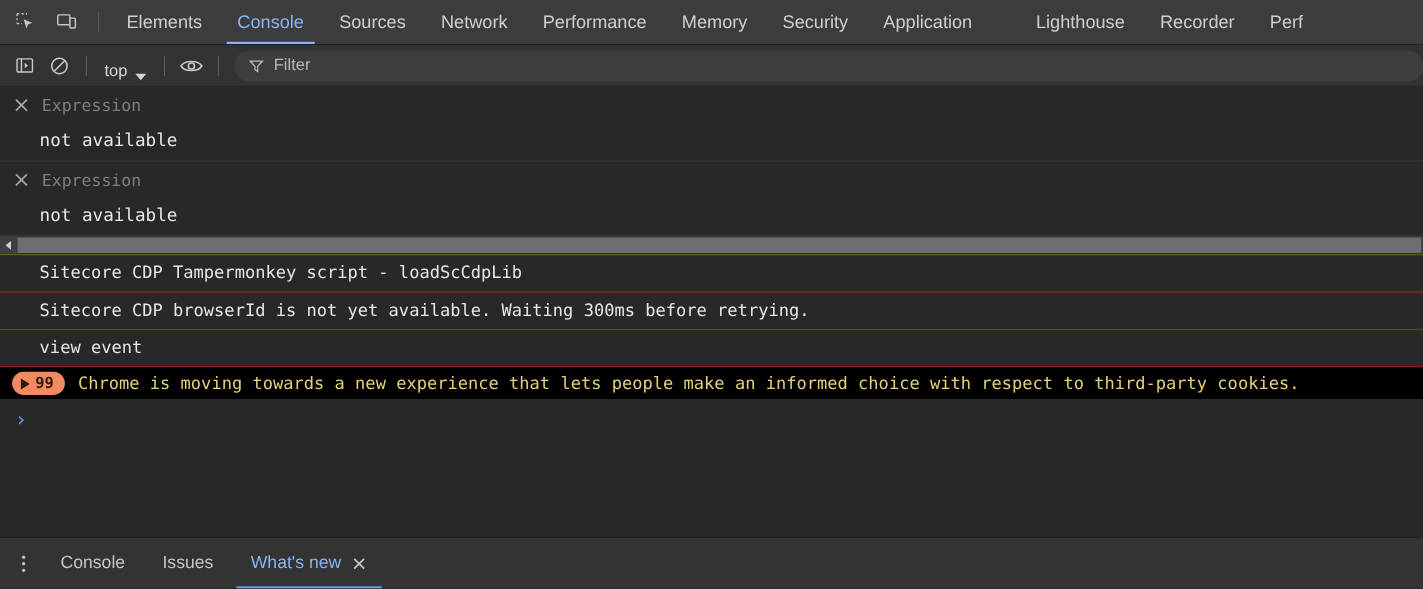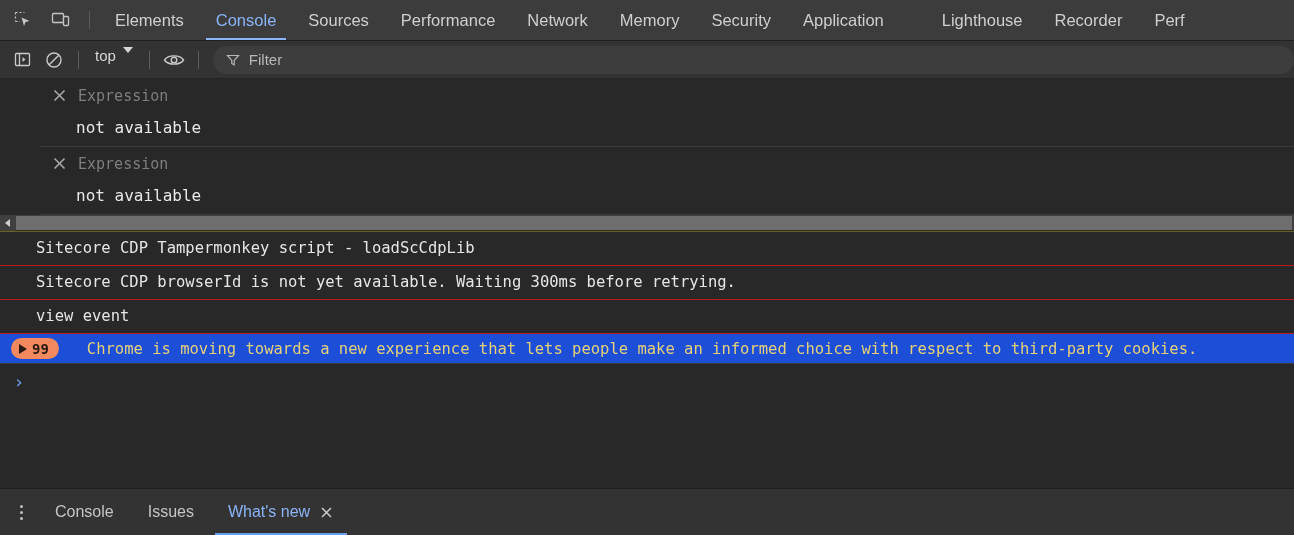--- a/index.html
+++ b/index.html
@@ -66,21 +66,21 @@
     width: 32px; height: 30px;
     display: flex; align-items: center; justify-content: center;
     color: #c9c9c9;
     flex: 0 0 auto;
   }
   .tool-sep {
     width: 1px; height: 18px; background: #5c5c5c;
     margin: 0 8px; flex: 0 0 1px;
   }
   .ctx-select {
-    display: flex; align-items: flex-start; gap: 7px;
+    display: flex; align-items: flex-end; gap: 7px;
     color: #d6d6d6; font-size: 15px;
     padding: 0 8px; height: 26px;
     flex: 0 0 auto;
   }
   .caret {
     width: 0; height: 0;
     border-left: 5px solid transparent;
     border-right: 5px solid transparent;
     border-top: 6px solid #d6d6d6;
   }
@@ -100,21 +100,21 @@
     white-space: nowrap; overflow: hidden;
   }
 
   
   .console {
     flex: 1 1 auto;
     background: #282828;
     overflow: hidden;
     display: flex; flex-direction: column;
   }
-  .msg-group { border-bottom: 1px solid #3a3a3a; margin-left: 40px; }
+  .msg-group { border-bottom: 1px solid #3a3a3a; }
   .err-row {
     display: flex; align-items: flex-start;
     padding: 8px 0 0 0;
     min-height: 32px;
   }
   .err-x {
     width: 38px; flex: 0 0 38px;
     display: flex; justify-content: center; align-items: flex-start;
     padding-top: 1px;
     color: #a8a8a8;
@@ -165,23 +165,23 @@
   .log-row {
     padding: 7px 0 8px 36px;
     color: #e6e6e6;
     font-family: "DejaVu Sans Mono", "Liberation Mono", monospace;
     font-size: 15.5px;
     border-bottom: 1px solid #b91c1c;
     white-space: nowrap;
   }
 
   .warn-row {
-    background: #1d4ed8;
+    background: #000000;
     display: flex; align-items: center;
-    gap: 28px;
+    gap: 12px;
     padding: 4px 0 4px 11px;
     border-bottom: 1px solid #3a3a3a;
   }
   .warn-badge {
     background: #f2895f;
     color: #2a1a10;
     border-radius: 11px;
     height: 21px;
     display: inline-flex; align-items: center;
     gap: 5px;
@@ -284,24 +284,24 @@
   <div class="tab">
     <span>Elements</span>
   </div>
   <div class="tab active">
     <span>Console</span>
   </div>
   <div class="tab">
     <span>Sources</span>
   </div>
   <div class="tab">
+    <span>Network</span>
+  </div>
+  <div class="tab">
     <span>Performance</span>
-  </div>
-  <div class="tab">
-    <span>Network</span>
   </div>
   <div class="tab">
     <span>Memory</span>
   </div>
   <div class="tab">
     <span>Security</span>
   </div>
   <div class="tab">
     <span>Application</span>
   </div>

